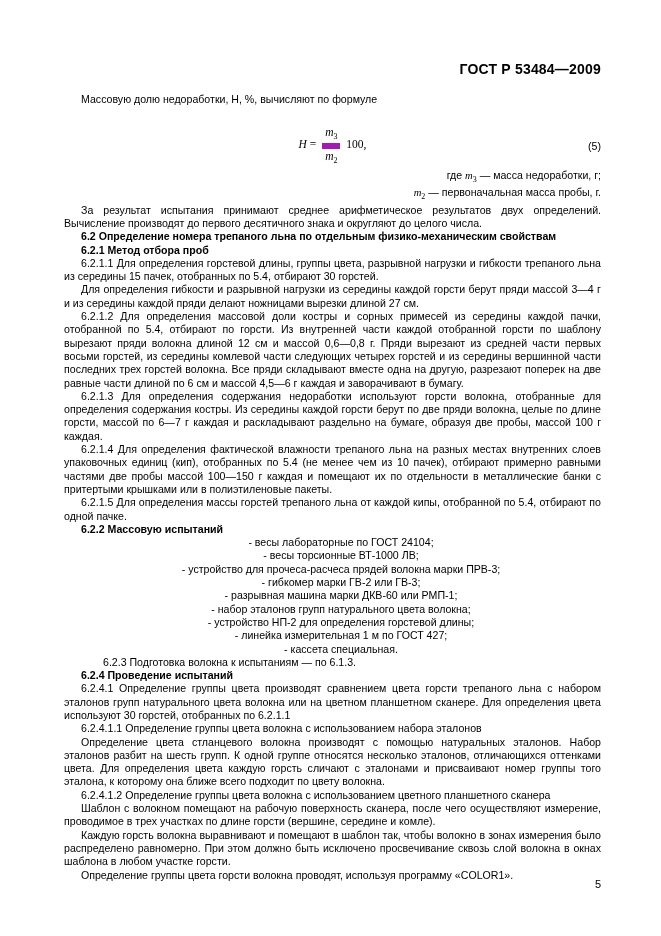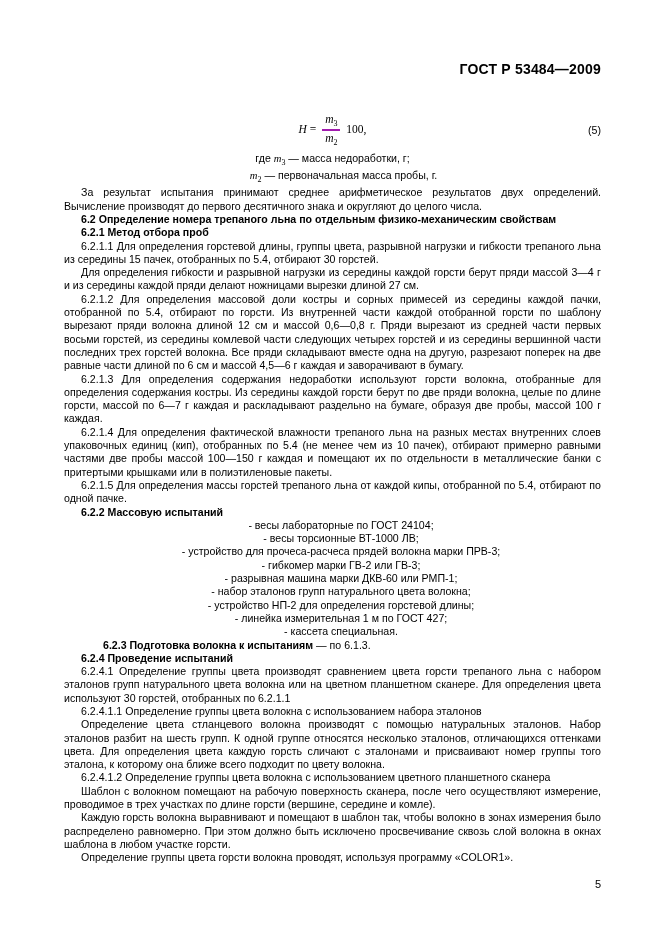--- a/index.html
+++ b/index.html
@@ -12,43 +12,44 @@
     font-size:14px;font-weight:bold;letter-spacing:.2px;
   }
   .doc{
     position:absolute;left:64px;top:93px;width:537px;
     font-size:10.6px;line-height:13.3px;text-align:justify;
   }
   .doc p{margin:0;}
   .body{text-indent:17px;}
   .heading{font-weight:bold;text-indent:17px;text-align:left;}
   .heading-mixed{text-indent:17px;text-align:left;}
-  .heading-mixed .bold{font-weight:bold;padding-left:22px;}
+  .heading-mixed .bold{font-weight:normal;padding-left:22px;}
   .list{text-indent:17px;text-align:center;}
-  .def{text-indent:0;text-align:center;}
+  .def{text-indent:0;text-align:right;}
   .def-indent{padding-left:22px;}
   .formula-row{position:relative;text-align:center;margin:20px 0 4px;line-height:normal;}
   .formula-inner{display:inline-block;font-size:11.5px;font-family:"Liberation Serif",serif;}
   .var{font-style:italic;font-family:"Liberation Serif",serif;}
   .var sub{font-style:normal;font-size:8px;}
   .frac{display:inline-block;vertical-align:middle;text-align:center;margin:0 3px;}
-  .frac .num{display:block;border-bottom:2px solid #a21caf;padding:0 3px 1px;}
+  .frac .num{display:block;border-bottom:6px solid #a21caf;padding:0 3px 1px;}
   .frac .den{display:block;padding:1px 3px 0;}
   .eqno{
     position:absolute;right:0;top:50%;transform:translateY(-50%);
     font-size:10.6px;font-family:"Liberation Sans",sans-serif;
   }
   .page-number{position:absolute;bottom:46px;right:60px;font-size:11px;}
 </style>
 </head>
 <body>
 
 <div class="page-header">ГОСТ Р 53484—2009</div>
 
 <div class="doc">
+    <p class="body">Массовую долю недоработки, Н, %, вычисляют по формуле</p>
     <div class="formula-row"><span class="formula-inner"><span class="var">H</span> = <span class="frac"><span class="num"><span class="var">m<sub>3</sub></span></span><span class="den"><span class="var">m<sub>2</sub></span></span></span> 100,</span><span class="eqno">(5)</span></div>
     <p class="def">где <span class="var">m<sub>3</sub></span> — масса недоработки, г;</p>
     <p class="def def-indent"><span class="var">m<sub>2</sub></span> — первоначальная масса пробы, г.</p>
     <p class="body">За результат испытания принимают среднее арифметическое результатов двух определений. Вычисление производят до первого десятичного знака и округляют до целого числа.</p>
     <p class="heading">6.2 Определение номера трепаного льна по отдельным физико-механическим свойствам</p>
     <p class="heading">6.2.1 Метод отбора проб</p>
     <p class="body">6.2.1.1 Для определения горстевой длины, группы цвета, разрывной нагрузки и гибкости трепаного льна из середины 15 пачек, отобранных по 5.4, отбирают 30 горстей.</p>
     <p class="body">Для определения гибкости и разрывной нагрузки из середины каждой горсти берут пряди массой 3—4 г и из середины каждой пряди делают ножницами вырезки длиной 27 см.</p>
     <p class="body">6.2.1.2 Для определения массовой доли костры и сорных примесей из середины каждой пачки, отобранной по 5.4, отбирают по горсти. Из внутренней части каждой отобранной горсти по шаблону вырезают пряди волокна длиной 12 см и массой 0,6—0,8 г. Пряди вырезают из средней части первых восьми горстей, из середины комлевой части следующих четырех горстей и из середины вершинной части последних трех горстей волокна. Все пряди складывают вместе одна на другую, разрезают поперек на две равные части длиной по 6 см и массой 4,5—6 г каждая и заворачивают в бумагу.</p>
     <p class="body">6.2.1.3 Для определения содержания недоработки используют горсти волокна, отобранные для определения содержания костры. Из середины каждой горсти берут по две пряди волокна, целые по длине горсти, массой по 6—7 г каждая и раскладывают раздельно на бумаге, образуя две пробы, массой 100 г каждая.</p>

